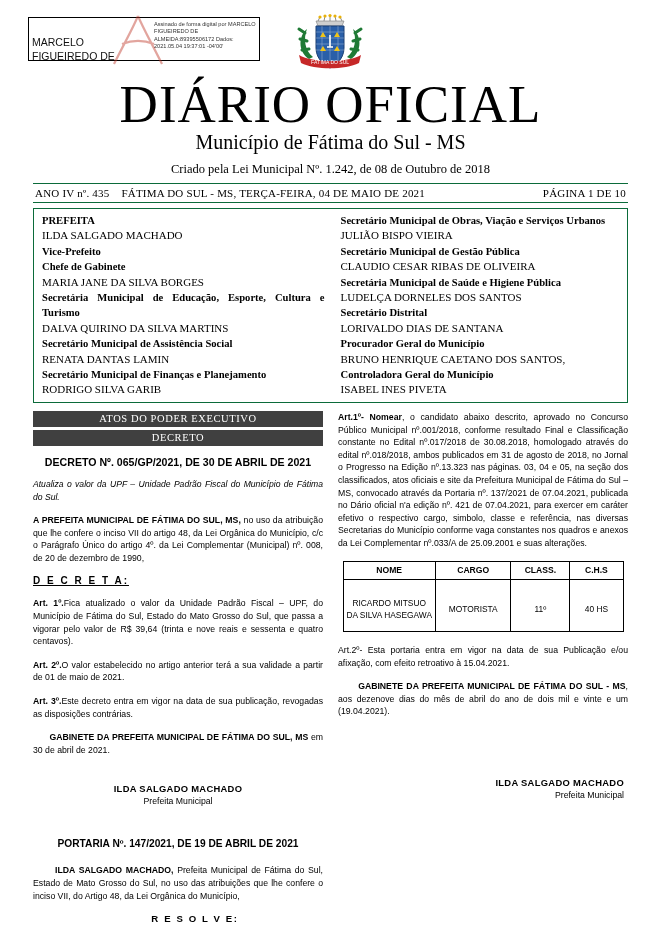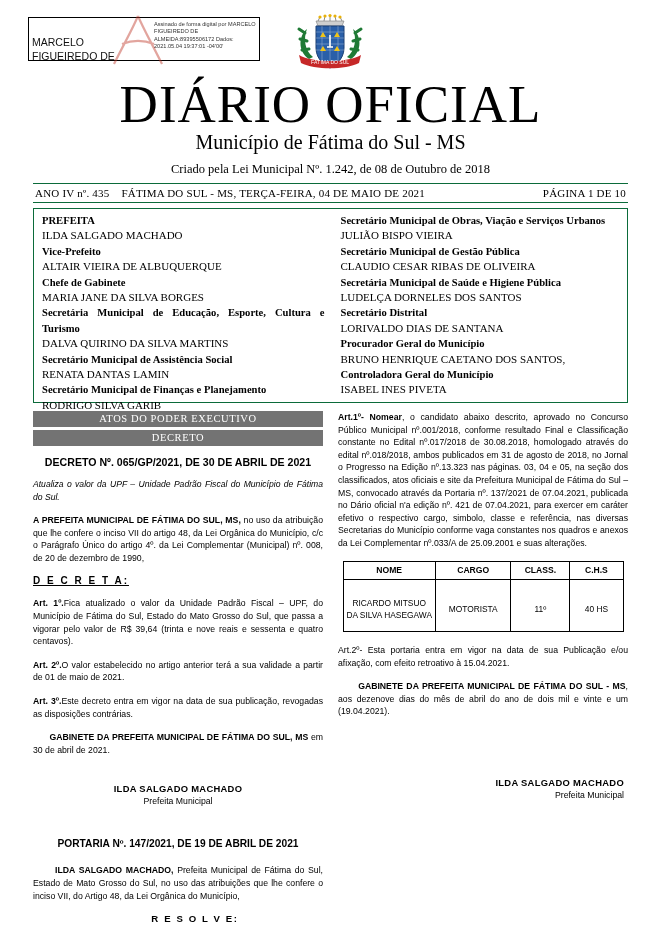--- a/index.html
+++ b/index.html
@@ -66,21 +66,21 @@
   .off-col.right{padding-left:10px;}
   .off-role{font-size:10.6px;font-weight:bold;line-height:15.4px;text-align:justify;}
   .off-name{font-size:11px;line-height:15.4px;}
 
   
   .col{position:absolute;top:411px;width:290px;}
   .col.left{left:33px;}
   .col.right{left:338px;}
 
   .banner{
-    background:#737373;color:#fff;text-align:center;
+    background:#404040;color:#fff;text-align:center;
     font-size:10.5px;letter-spacing:.6px;line-height:14px;padding:1px 0;
     margin-bottom:3px;
   }
   .banner.second{margin-bottom:9px;}
 
   .dec-title{
     font-family:"Liberation Sans", sans-serif;
     font-size:10.6px;font-weight:bold;text-align:center;line-height:14px;
     margin-bottom:9px;
   }
@@ -190,21 +190,20 @@
       <span>ANO IV nº. 435</span><span class="sp"></span><span>FÁTIMA DO SUL - MS, TERÇA-FEIRA,  04 DE MAIO DE 2021</span>
     </div>
     <div class="ed-right">PÁGINA 1 DE 10</div>
   </div>
 
   <div class="off-box">
     <div class="off-col">
       <div class="off-role">PREFEITA</div>
       <div class="off-name">ILDA SALGADO MACHADO</div>
       <div class="off-role">Vice-Prefeito</div>
-      <div class="off-name">ALTAIR VIEIRA DE ALBUQUERQUE</div>
       <div class="off-role">Chefe de Gabinete</div>
       <div class="off-name">MARIA JANE DA SILVA BORGES</div>
       <div class="off-role">Secretária Municipal de Educação, Esporte, Cultura e Turismo</div>
       <div class="off-name">DALVA QUIRINO DA SILVA MARTINS</div>
       <div class="off-role">Secretário Municipal de Assistência Social</div>
       <div class="off-name">RENATA DANTAS LAMIN</div>
       <div class="off-role">Secretário Municipal de Finanças e Planejamento</div>
       <div class="off-name">RODRIGO SILVA GARIB</div>
     </div>
     <div class="off-col right">

